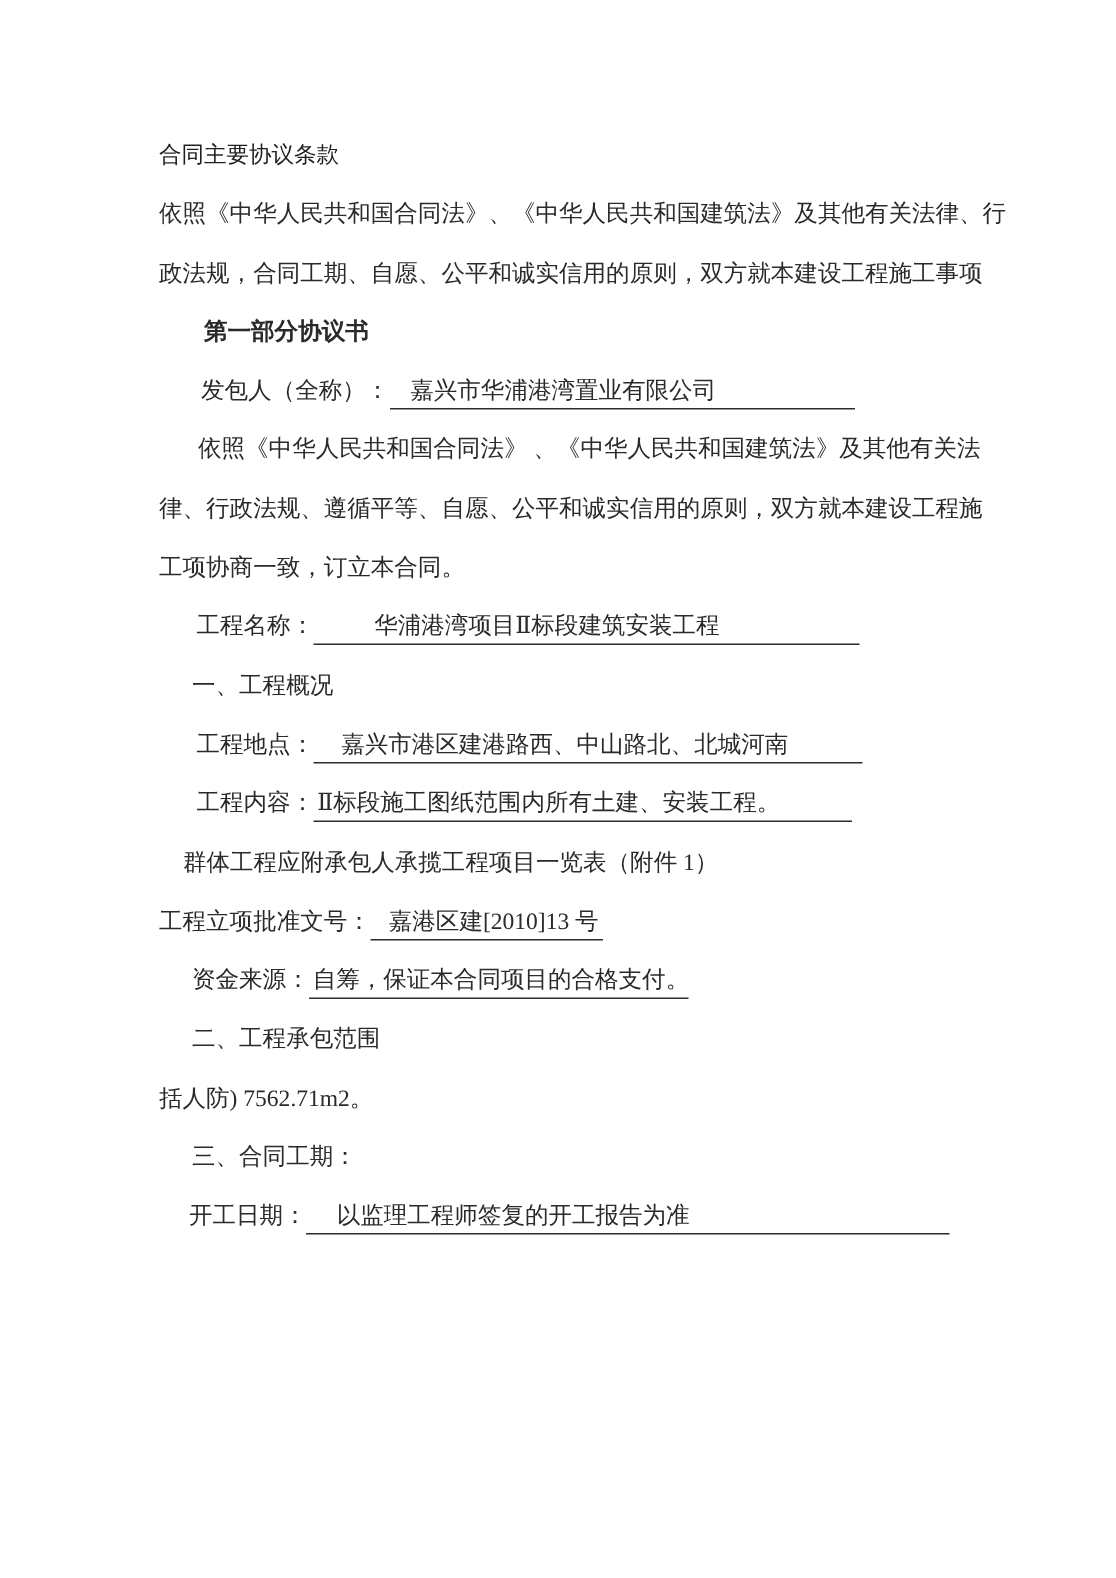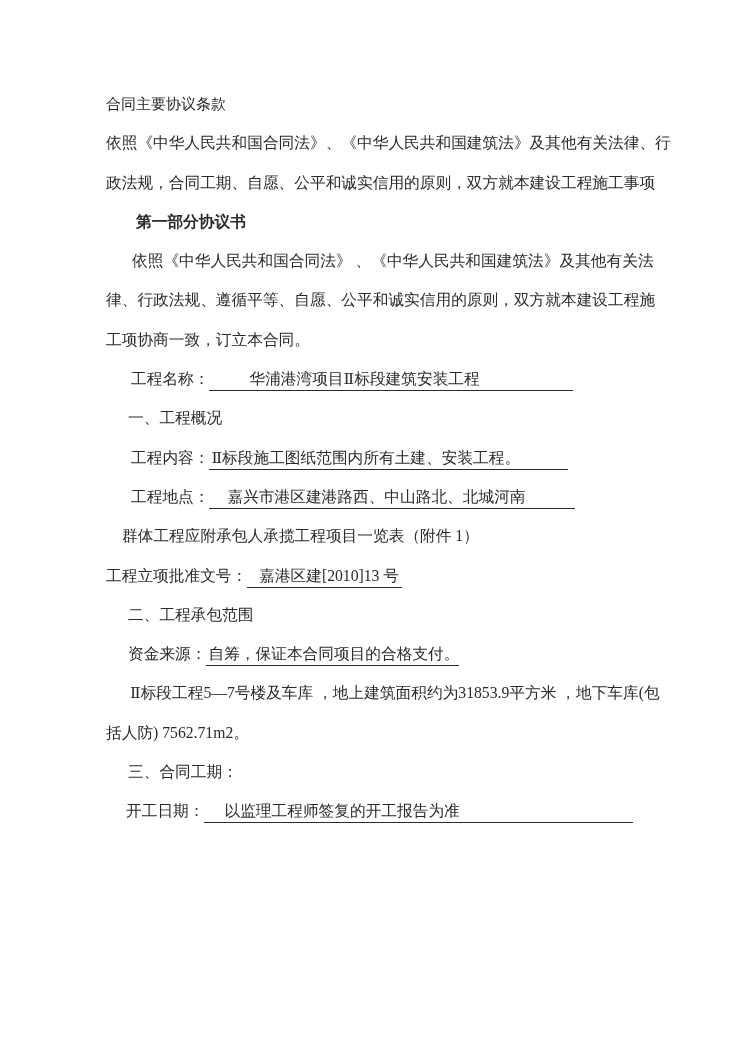--- a/index.html
+++ b/index.html
@@ -66,53 +66,55 @@
 
 <div class="doc">
 
   <div class="line title">合同主要协议条款</div>
 
   <div class="line">依照《中华人民共和国合同法》、《中华人民共和国建筑法》及其他有关法律、行</div>
   <div class="line">政法规，合同工期、自愿、公平和诚实信用的原则，双方就本建设工程施工事项</div>
 
   <div class="line ind30 bold">第一部分协议书</div>
 
+  <div class="line ind28">
+    <span>发包人（全称）：</span><span class="uv w310 pl14">嘉兴市华浦港湾置业有限公司</span>
+  </div>
 
 
   <div class="line ind26">依照《中华人民共和国合同法》 、《中华人民共和国建筑法》及其他有关法</div>
   <div class="line">律、行政法规、遵循平等、自愿、公平和诚实信用的原则，双方就本建设工程施</div>
   <div class="line">工项协商一致，订立本合同。</div>
 
   <div class="line ind25">
     <span>工程名称：</span><span class="uv w364 pl40">华浦港湾项目Ⅱ标段建筑安装工程</span>
   </div>
 
   <div class="line ind22">一、工程概况</div>
 
   <div class="line ind25">
-    <span>工程内容：</span><span class="uv w359 pl2">Ⅱ标段施工图纸范围内所有土建、安装工程。</span>
+    <span>工程地点：</span><span class="uv w366 pl18">嘉兴市港区建港路西、中山路北、北城河南</span>
   </div>
 
   <div class="line ind25">
-    <span>工程地点：</span><span class="uv w366 pl18">嘉兴市港区建港路西、中山路北、北城河南</span>
+    <span>工程内容：</span><span class="uv w359 pl2">Ⅱ标段施工图纸范围内所有土建、安装工程。</span>
   </div>
 
   <div class="line ind16">群体工程应附承包人承揽工程项目一览表（附件 1）</div>
 
   <div class="line">
     <span>工程立项批准文号：</span><span class="uv w155 pl12">嘉港区建[2010]13 号</span>
   </div>
 
-  <div class="line ind22">二、工程承包范围</div>
-
   <div class="line ind22">
     <span>资金来源：</span><span class="uv w235 pl2">自筹，保证本合同项目的合格支付。</span>
   </div>
 
-  <div class="line ind24">Ⅱ标段工程5—7号楼及车库 ，地上建筑面积约为31853.9平方米 ，地下车库(包</div>
+  <div class="line ind22">二、工程承包范围</div>
+
   <div class="line">括人防) 7562.71m2。</div>
 
   <div class="line ind22">三、合同工期：</div>
 
   <div class="line ind20">
     <span>开工日期：</span><span class="uv w429 pl20">以监理工程师签复的开工报告为准</span>
   </div>
 
 </div>
 

